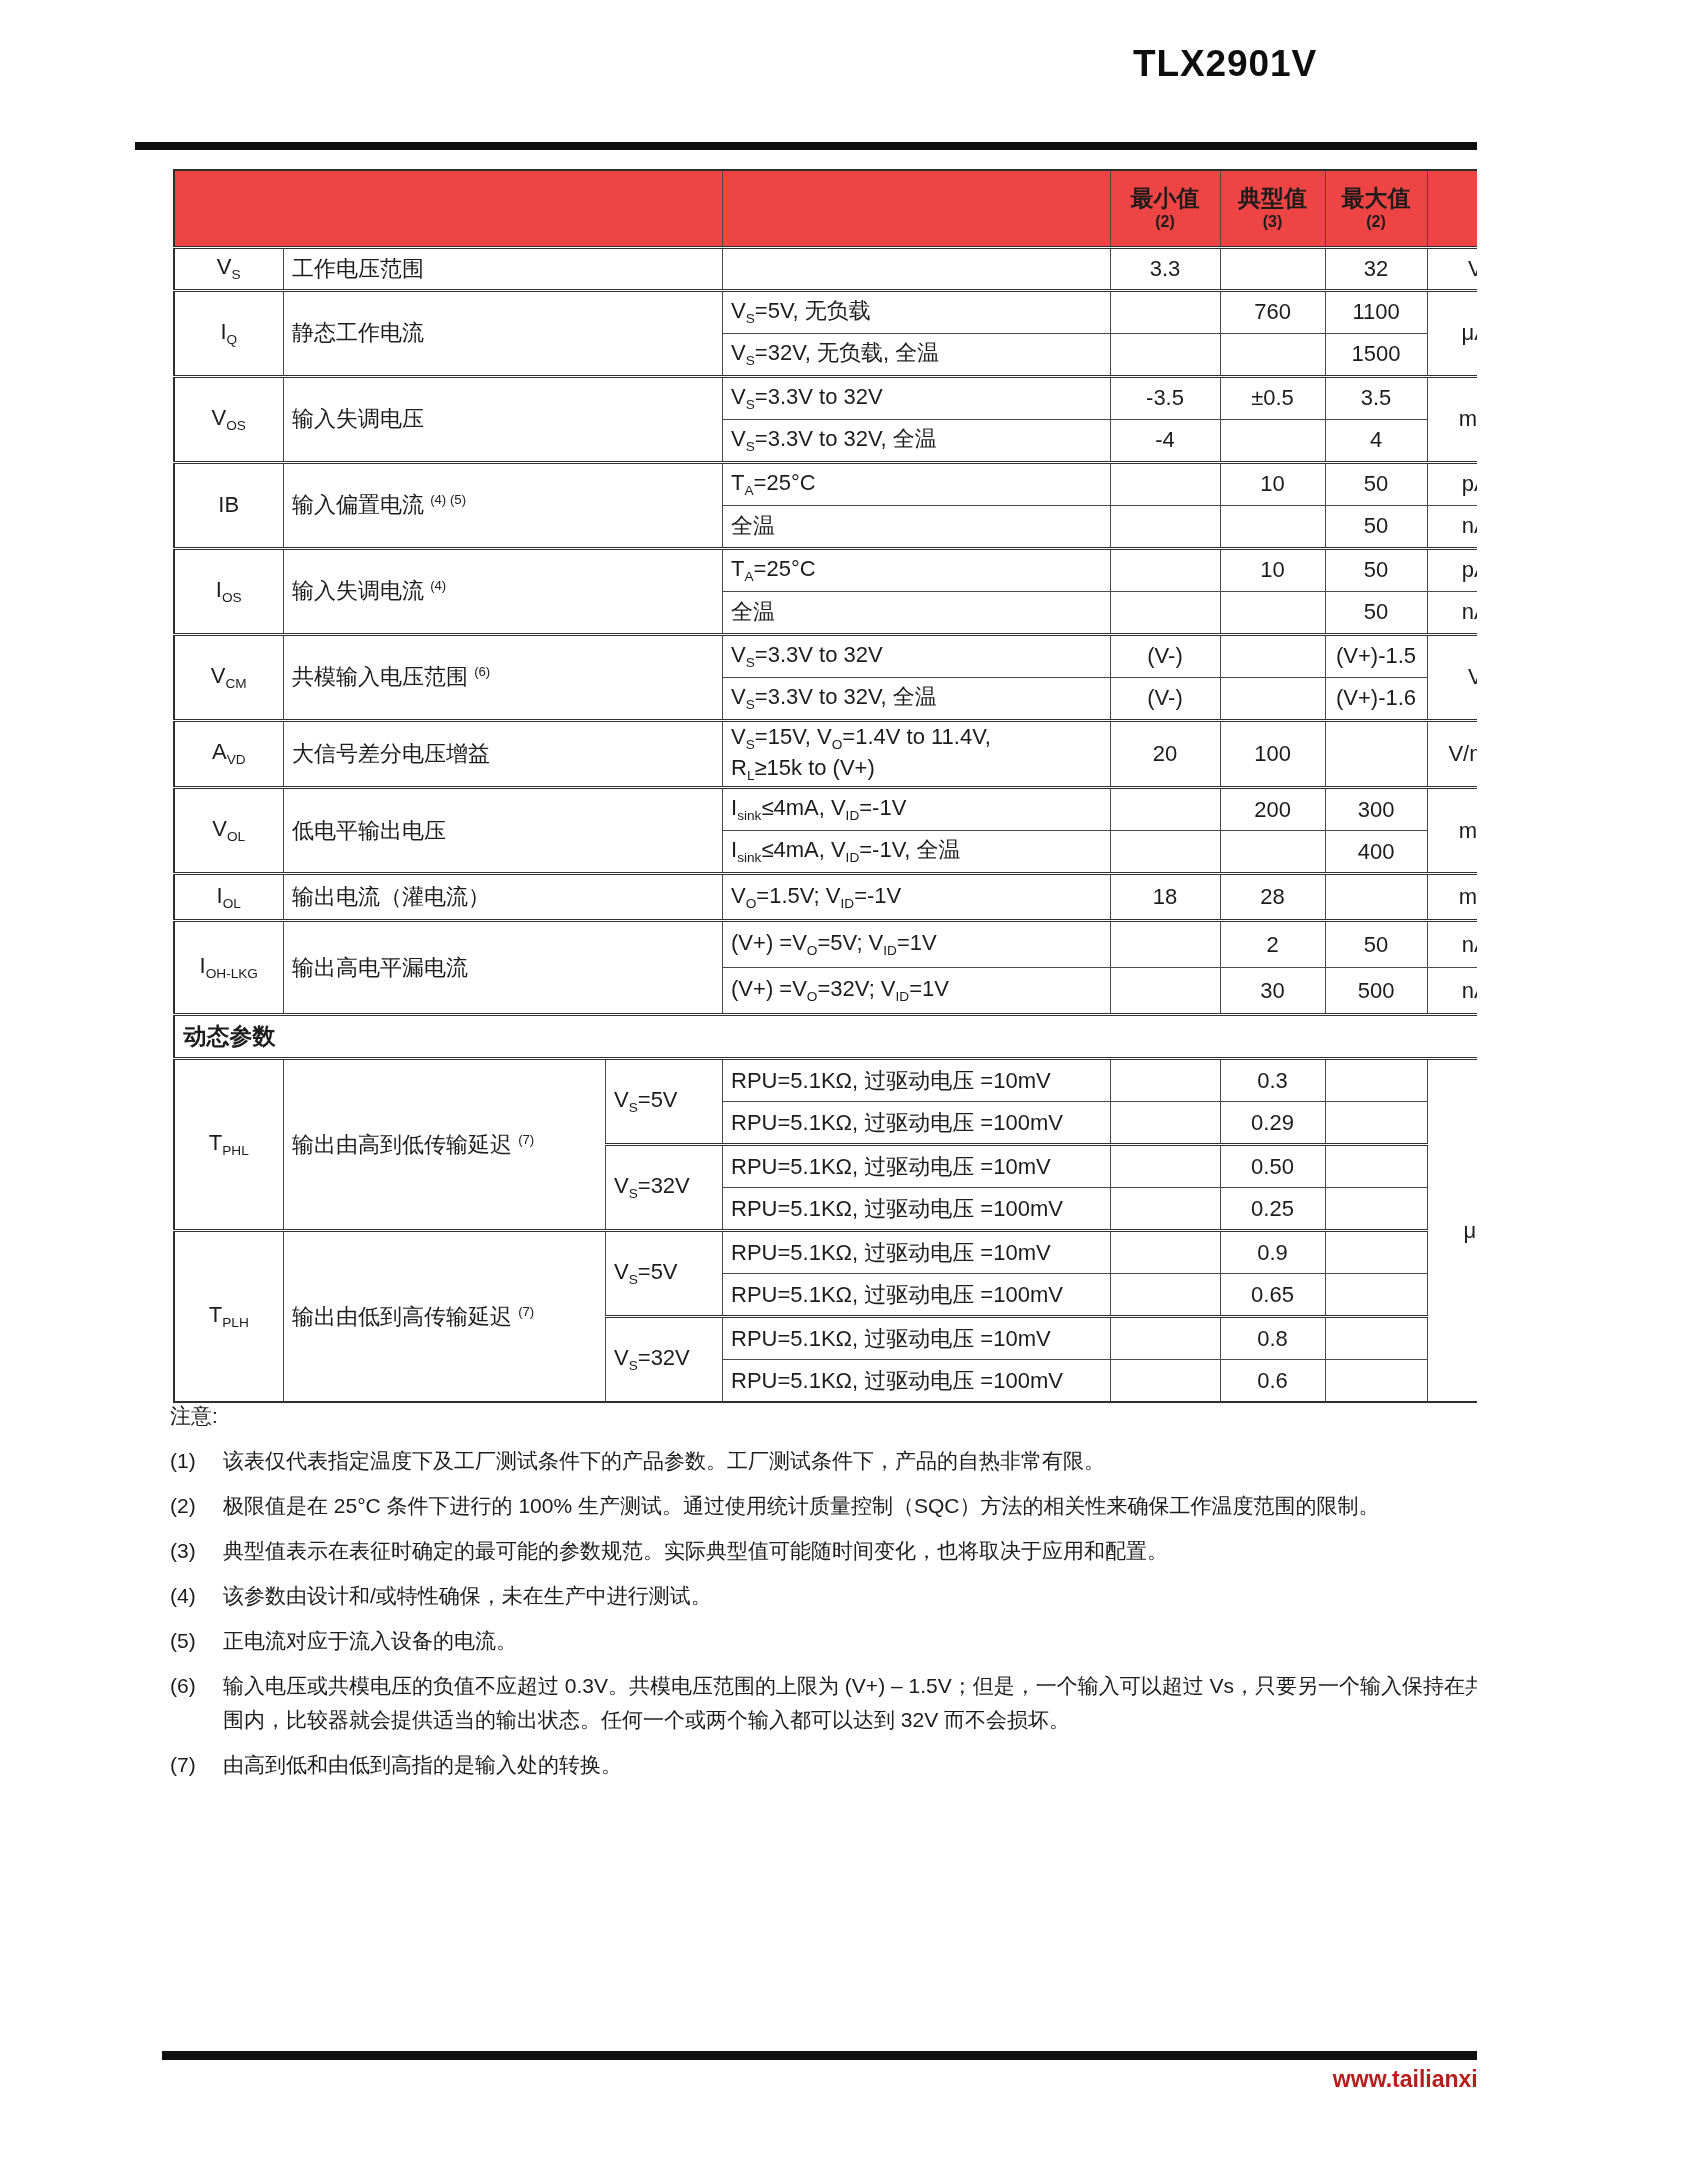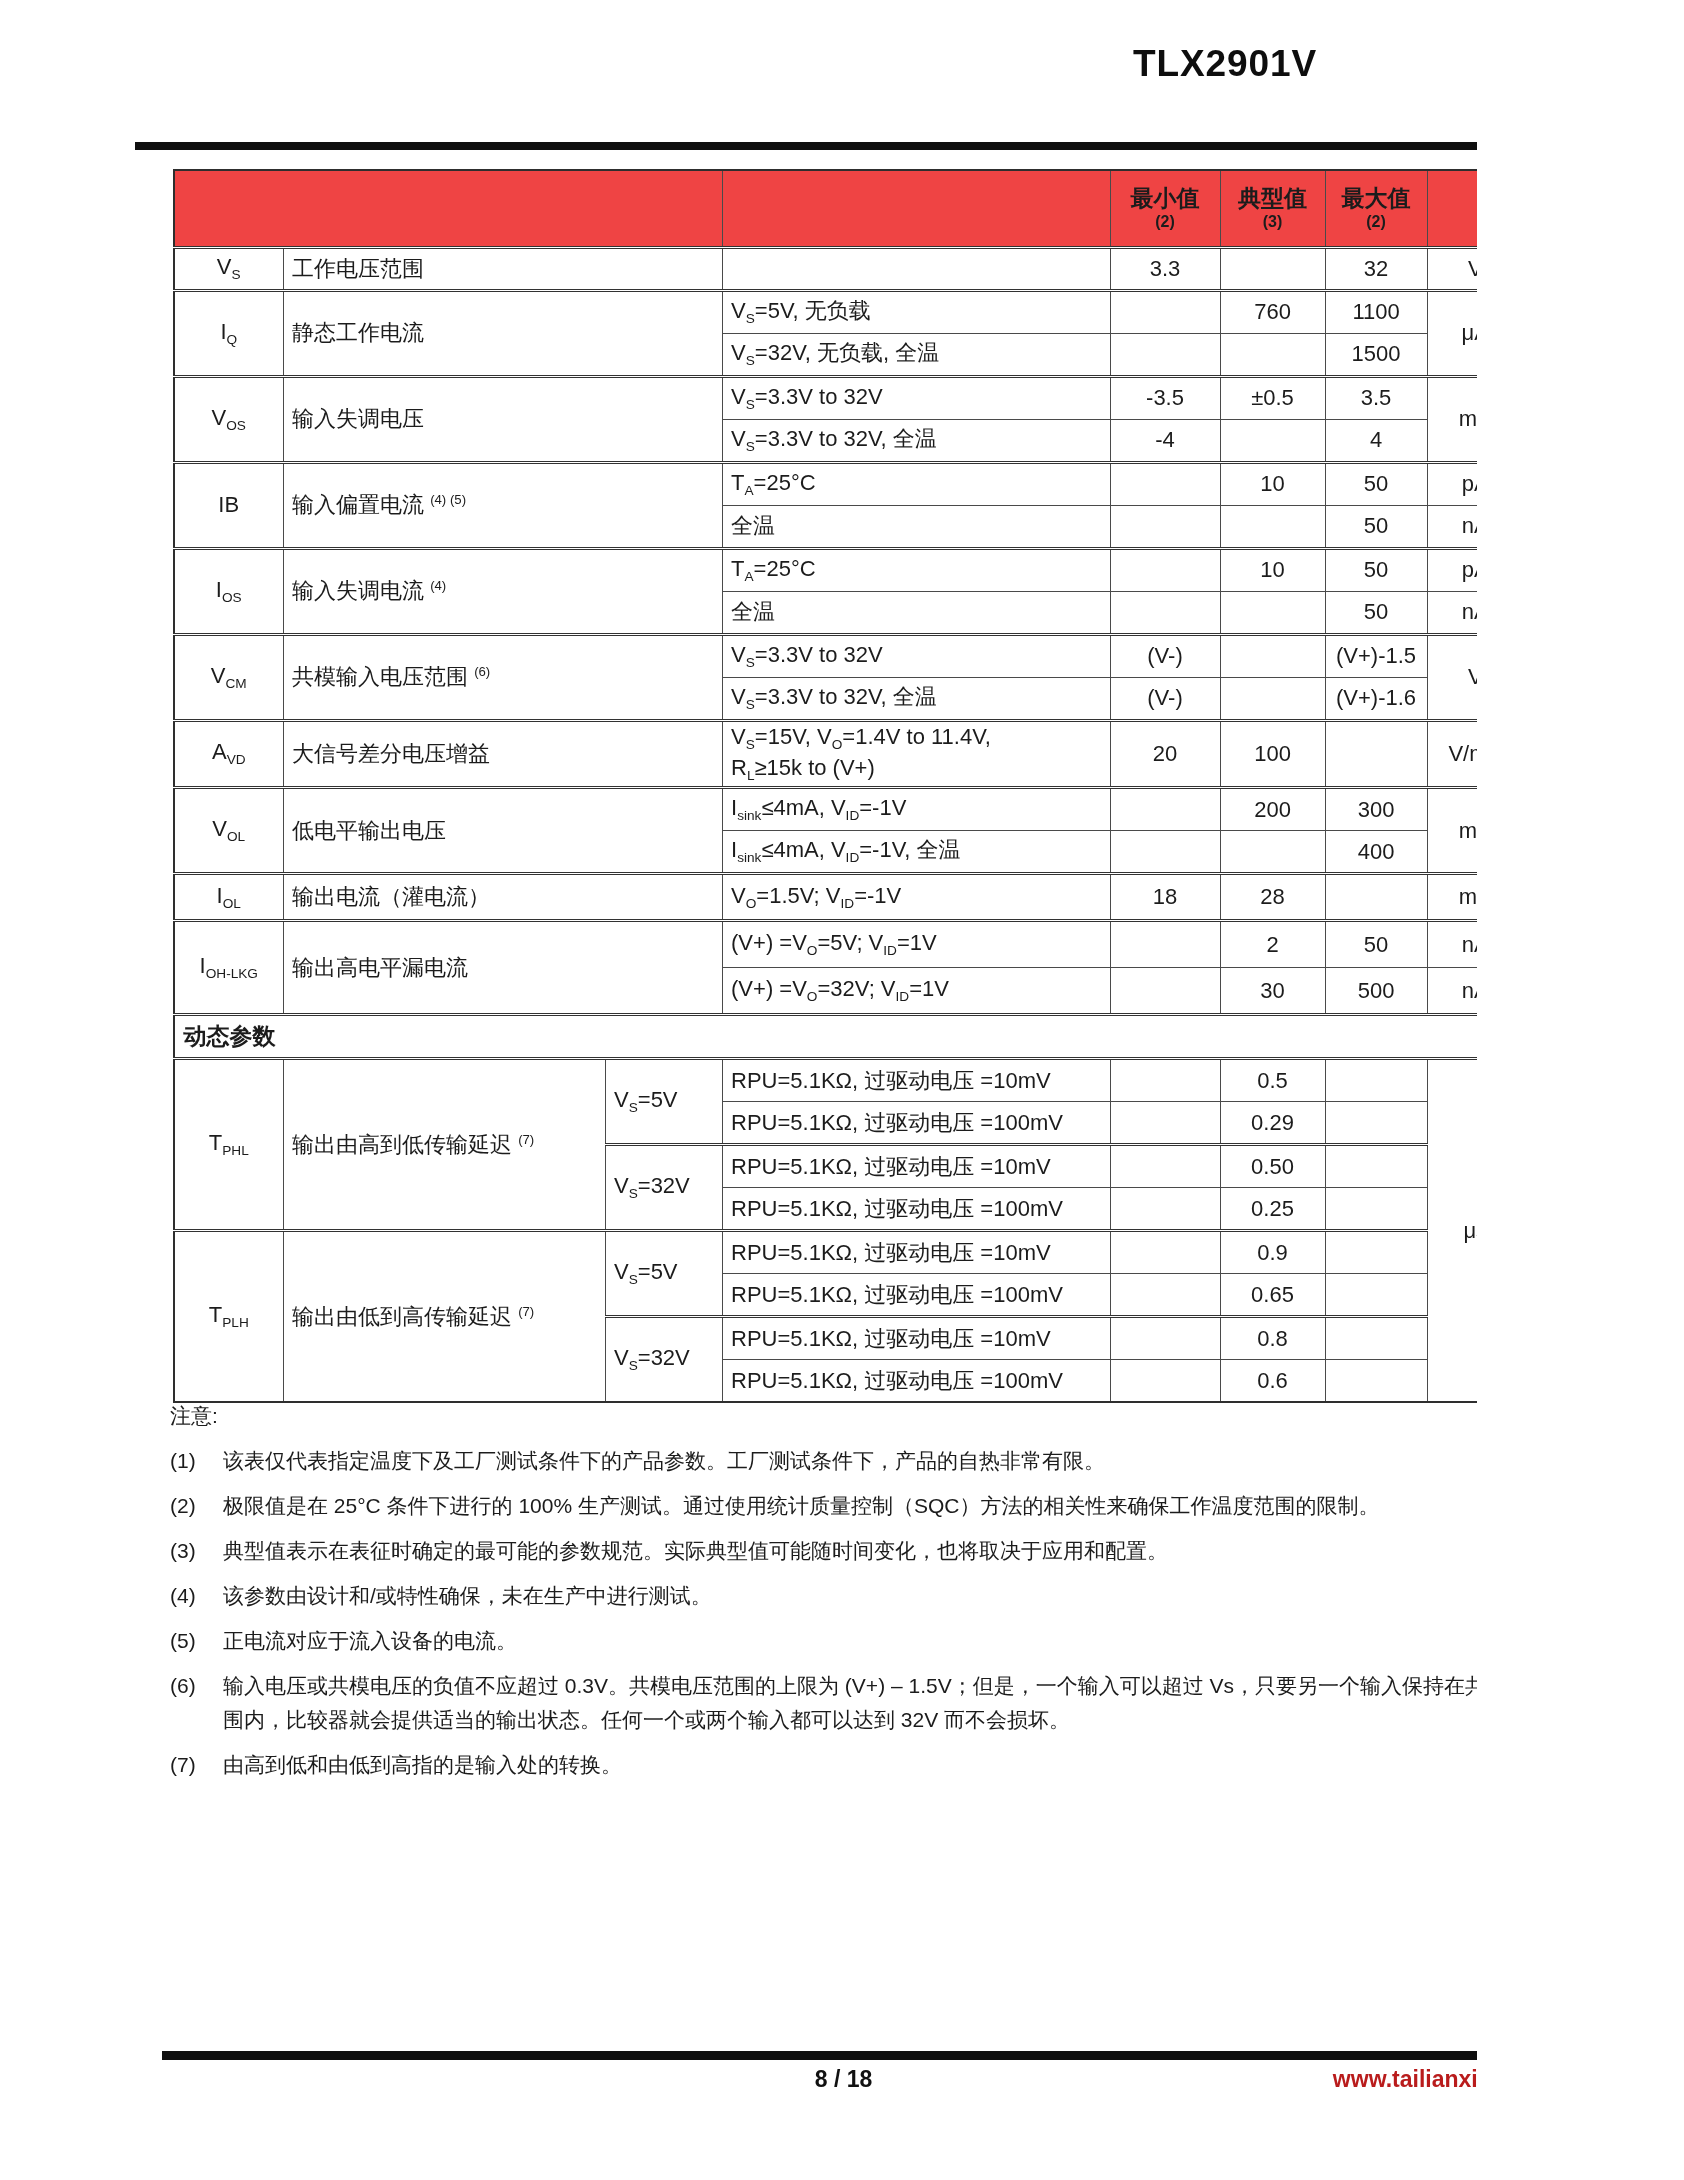--- a/index.html
+++ b/index.html
@@ -240,21 +240,21 @@
     <tr class="band h52">
       <td colspan="8">动态参数</td>
     </tr>
 
     <tr class="grp h50">
       <td class="c-sym" rowspan="4">T<sub>PHL</sub></td>
       <td class="c-name" rowspan="4">输出由高到低传输延迟 <sup>(7)</sup></td>
       <td class="c-vs" rowspan="2">V<sub>S</sub>=5V</td>
       <td class="c-cond">RPU=5.1KΩ, 过驱动电压 =10mV</td>
       <td class="c-val"></td>
-      <td class="c-val">0.5</td>
+      <td class="c-val">0.3</td>
       <td class="c-val"></td>
       <td class="c-unit" rowspan="8">μs</td>
     </tr>
     <tr class="h50">
       <td class="c-cond">RPU=5.1KΩ, 过驱动电压 =100mV</td>
       <td class="c-val"></td>
       <td class="c-val">0.29</td>
       <td class="c-val"></td>
     </tr>
     <tr class="grp h50">
@@ -329,18 +329,17 @@
       <span class="note-text">输入电压或共模电压的负值不应超过 0.3V。共模电压范围的上限为 (V+) – 1.5V；但是，一个输入可以超过 Vs，只要另一个输入保持在共模范围内，比较器就会提供适当的输出状态。任何一个或两个输入都可以达到 32V 而不会损坏。</span>
     </div>
     <div class="note">
       <span class="note-num">(7)</span>
       <span class="note-text">由高到低和由低到高指的是输入处的转换。</span>
     </div>
   </section>
 
   <div class="foot-rule"></div>
   <div class="footer-text">
-    <span class="page-num">8 / 18</span>
     <span class="website">www.tailianxin.cn</span>
   </div>
 
 </div>
 
 
 </body></html>

